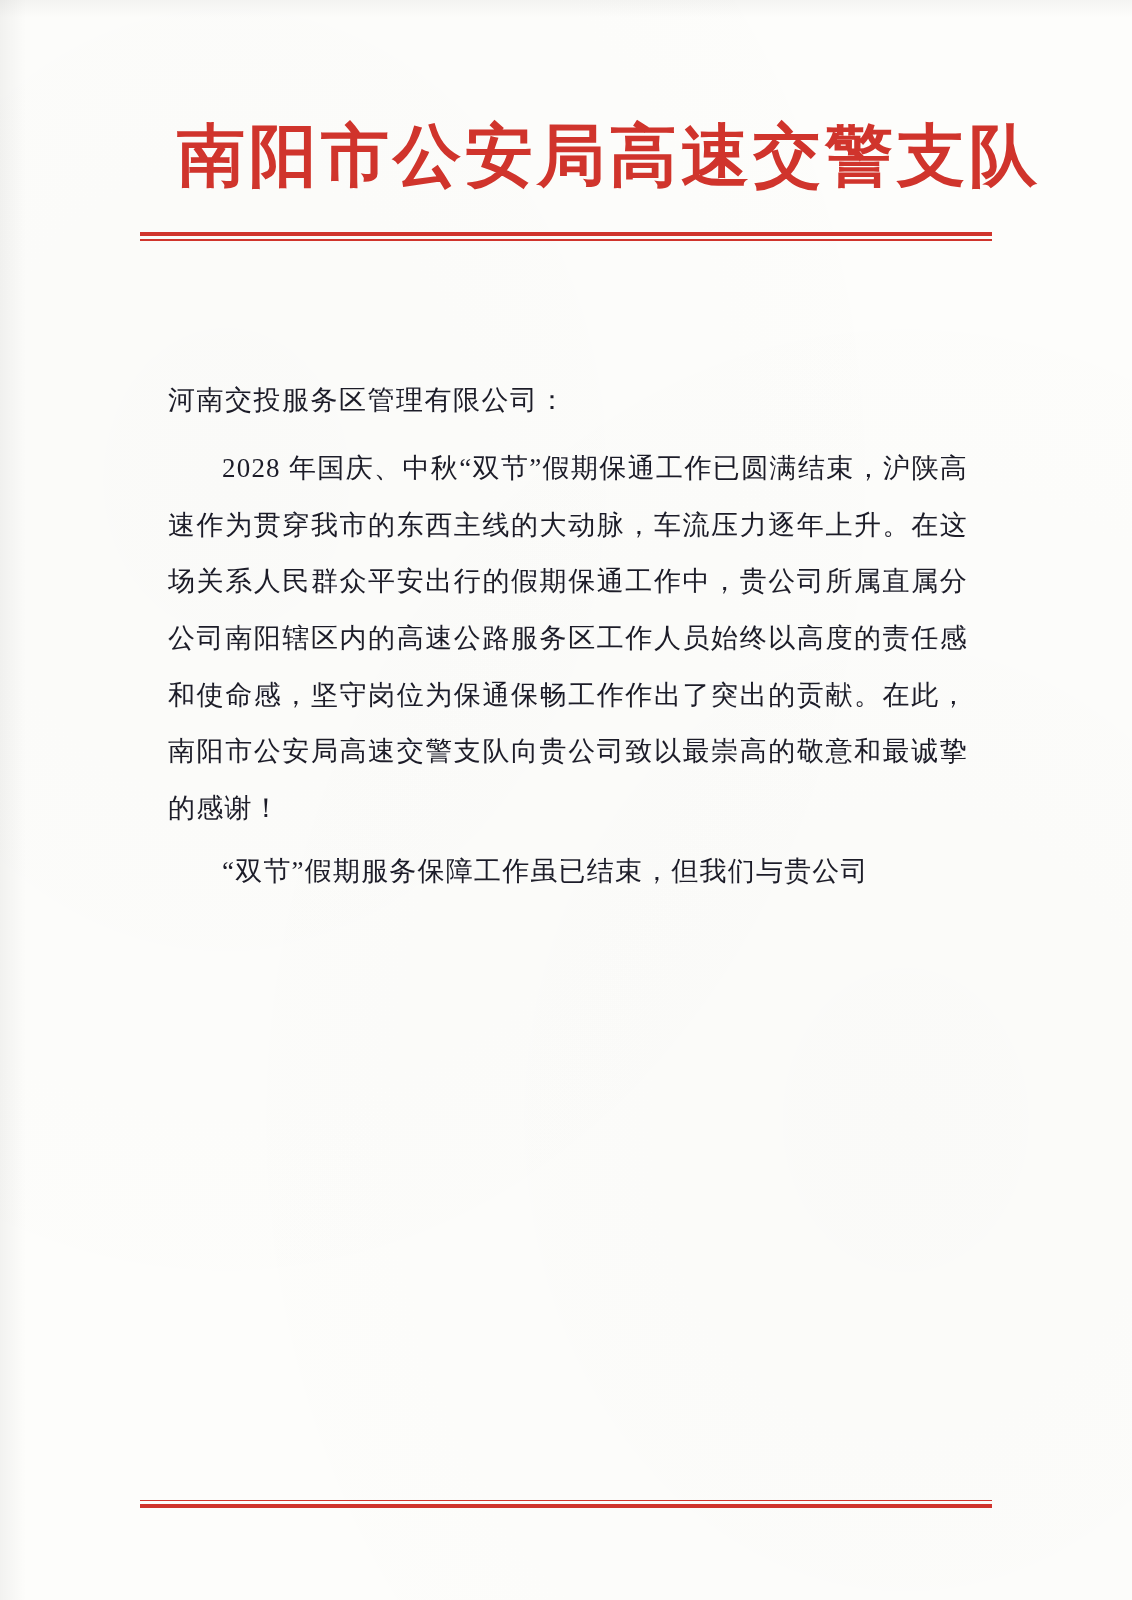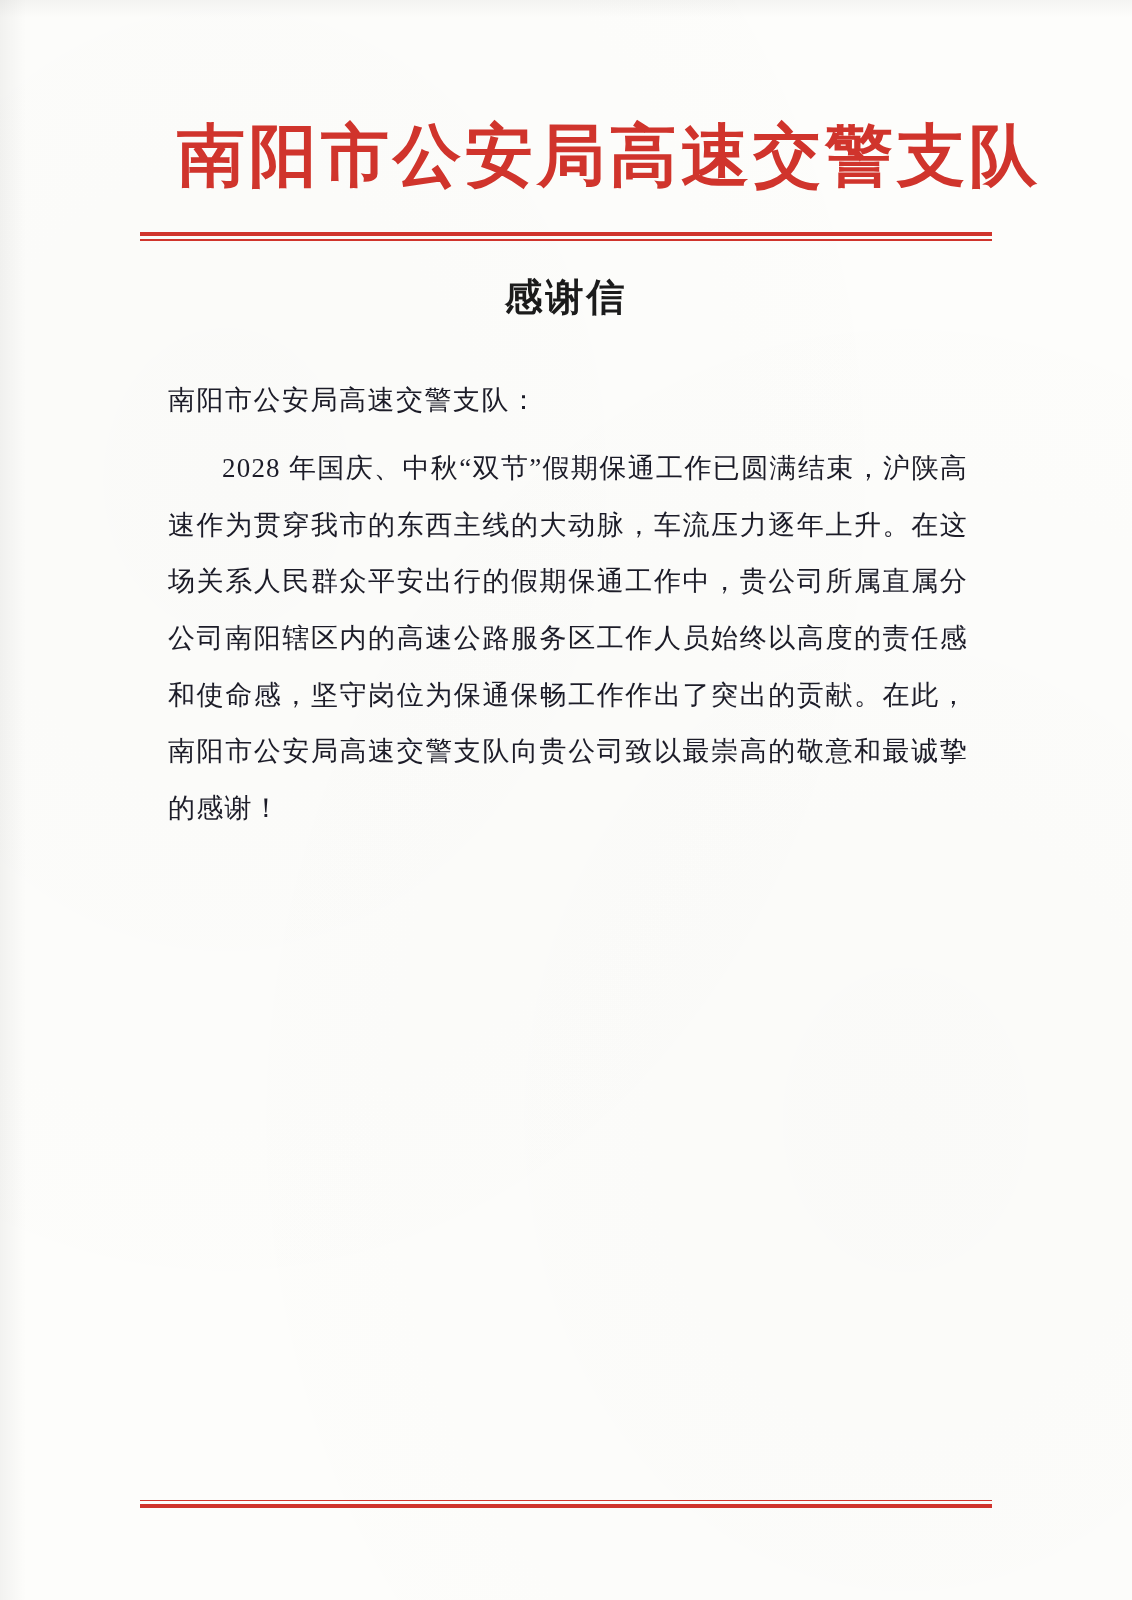--- a/index.html
+++ b/index.html
@@ -130,25 +130,25 @@
 
   <div class="letterhead">
     <div class="letterhead-title">南阳市公安局高速交警支队</div>
   </div>
 
   <div class="rule-group">
     <div class="rule-thick"></div>
     <div class="rule-thin"></div>
   </div>
 
-  <div class="doc-title">感谢信</div>
 
   <div class="body-area">
-    <div class="salutation">南阳市公安局高速交警支队：</div>
+    <div class="salutation">河南交投服务区管理有限公司：</div>
     <p class="para">2028 年国庆、中秋“双节”假期保通工作已圆满结束，沪陕高速作为贯穿我市的东西主线的大动脉，车流压力逐年上升。在这场关系人民群众平安出行的假期保通工作中，贵公司所属直属分公司南阳辖区内的高速公路服务区工作人员始终以高度的责任感和使命感，坚守岗位为保通保畅工作作出了突出的贡献。在此，南阳市公安局高速交警支队向贵公司致以最崇高的敬意和最诚挚的感谢！</p>
+    <p class="para">“双节”假期服务保障工作虽已结束，但我们与贵公司</p>
   </div>
 
   <div class="footer-rules">
     <div class="rule-thin"></div>
     <div class="rule-thick"></div>
   </div>
 
 </div>
 
 </body></html>

